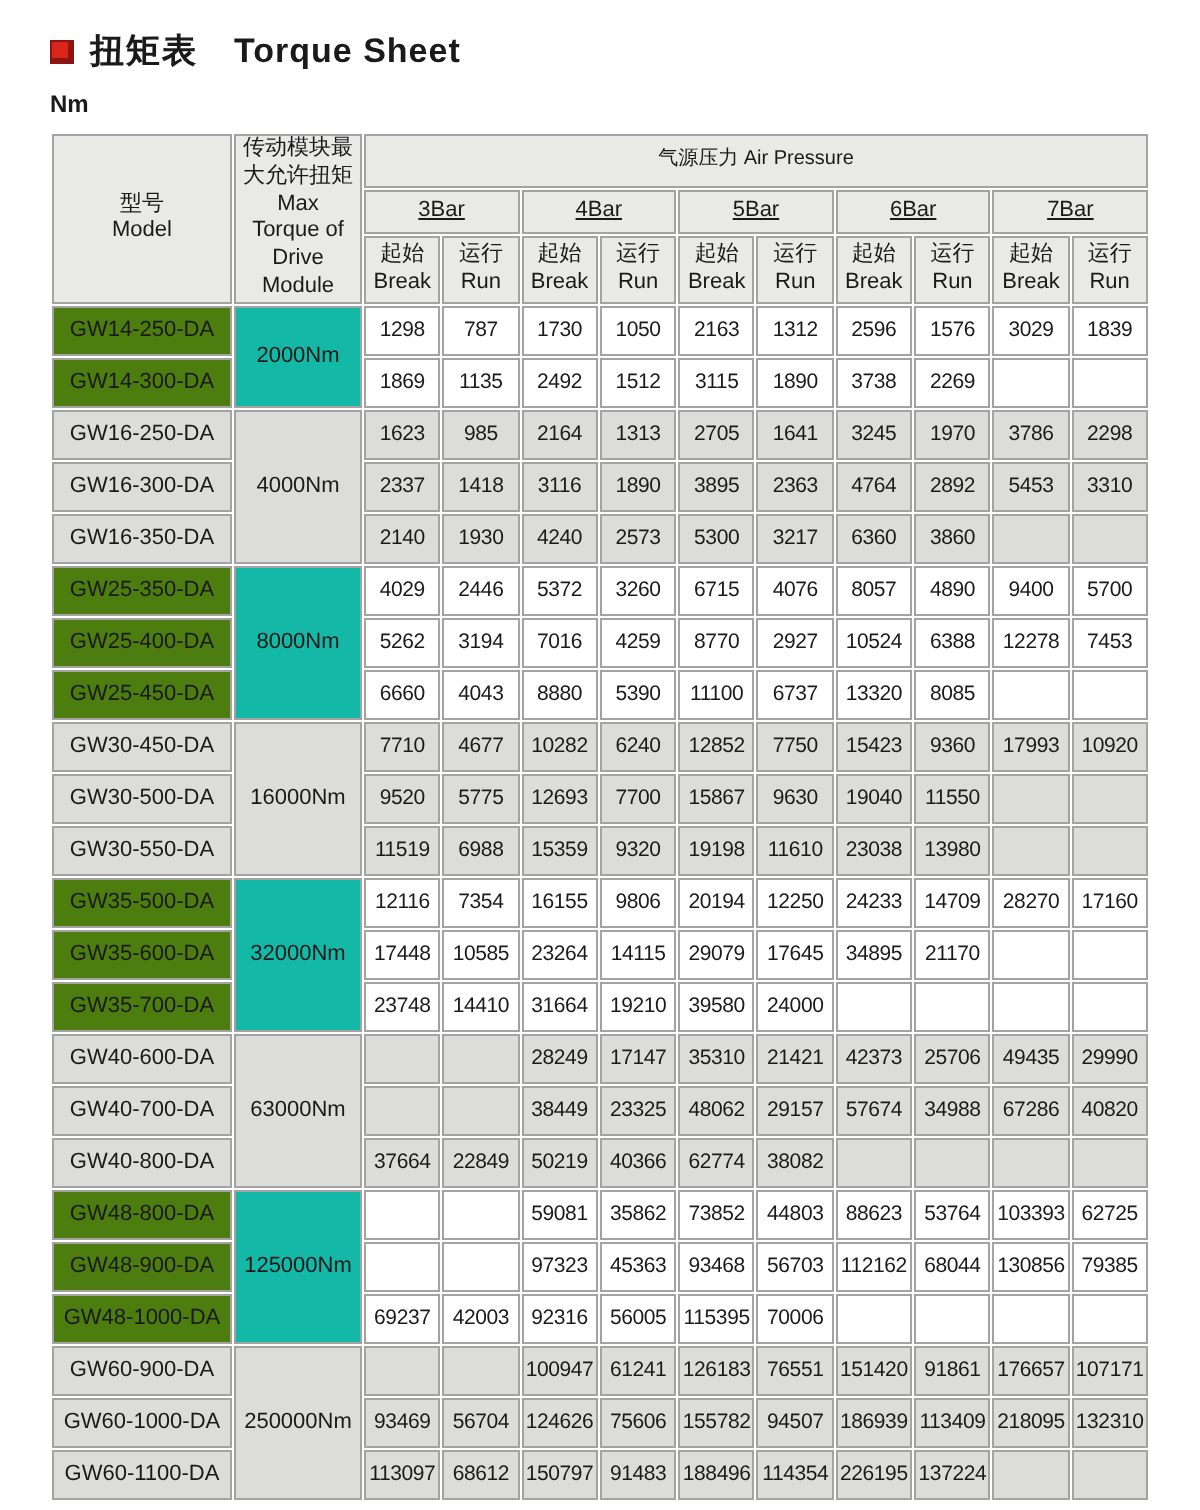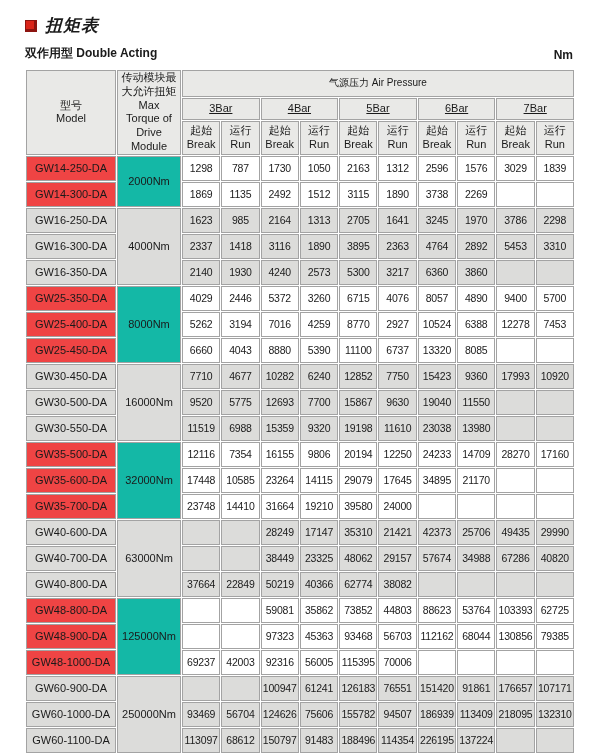--- a/index.html
+++ b/index.html
@@ -11,21 +11,20 @@
     color: #1a1a1a;
     overflow: hidden;
   }
   .page { padding: 12px 25px 0 25px; }
 
   .title-row {
     display: flex;
     align-items: center;
     margin-top: 2px;
     margin-bottom: 8px;
-    font-style: italic;
   }
   .red-square {
     width: 12px; height: 12px;
     background: #da251a;
     border: 1px solid #8d1410;
     border-right-width: 3px;
     border-bottom-width: 3px;
     margin-right: 8px;
     flex: 0 0 auto;
   }
@@ -61,40 +60,40 @@
     line-height: 1.25;
   }
   th.pressure-h { height: 27px; font-size: 10px; }
   th.bar-h { height: 22px; text-decoration: underline; }
   th.sub-h { height: 33px; white-space: pre-line; }
   th.model-h, th.torque-h { white-space: pre-line; font-size: 11px; }
 
   td.model-cell {
     font-size: 11px;
     text-align: center;
-    background: #ef4444;
+    background: #4d7c0f;
     height: 25px;
   }
   td.torque-cell { font-size: 11px; background: #14b8a6; }
   td.value-cell { font-size: 10.5px; background: #ffffff; letter-spacing: -0.2px; }
 
   tr.shaded td { background: #dcdcda; }
 </style>
 </head>
 <body>
 
 <div class="page">
 
   <div class="title-row">
     <span class="red-square"></span>
     <span class="title-zh">扭矩表</span>
+    <span class="title-en">Torque Sheet</span>
   </div>
 
   <div class="subtitle-row">
-    <span class="subtitle">双作用型 Double Acting</span>
     <span class="unit">Nm</span>
   </div>
 
   <table class="torque">
     <colgroup>
       <col style="width:90px">
       <col style="width:64px">
       <col>
         <col>
         <col>

